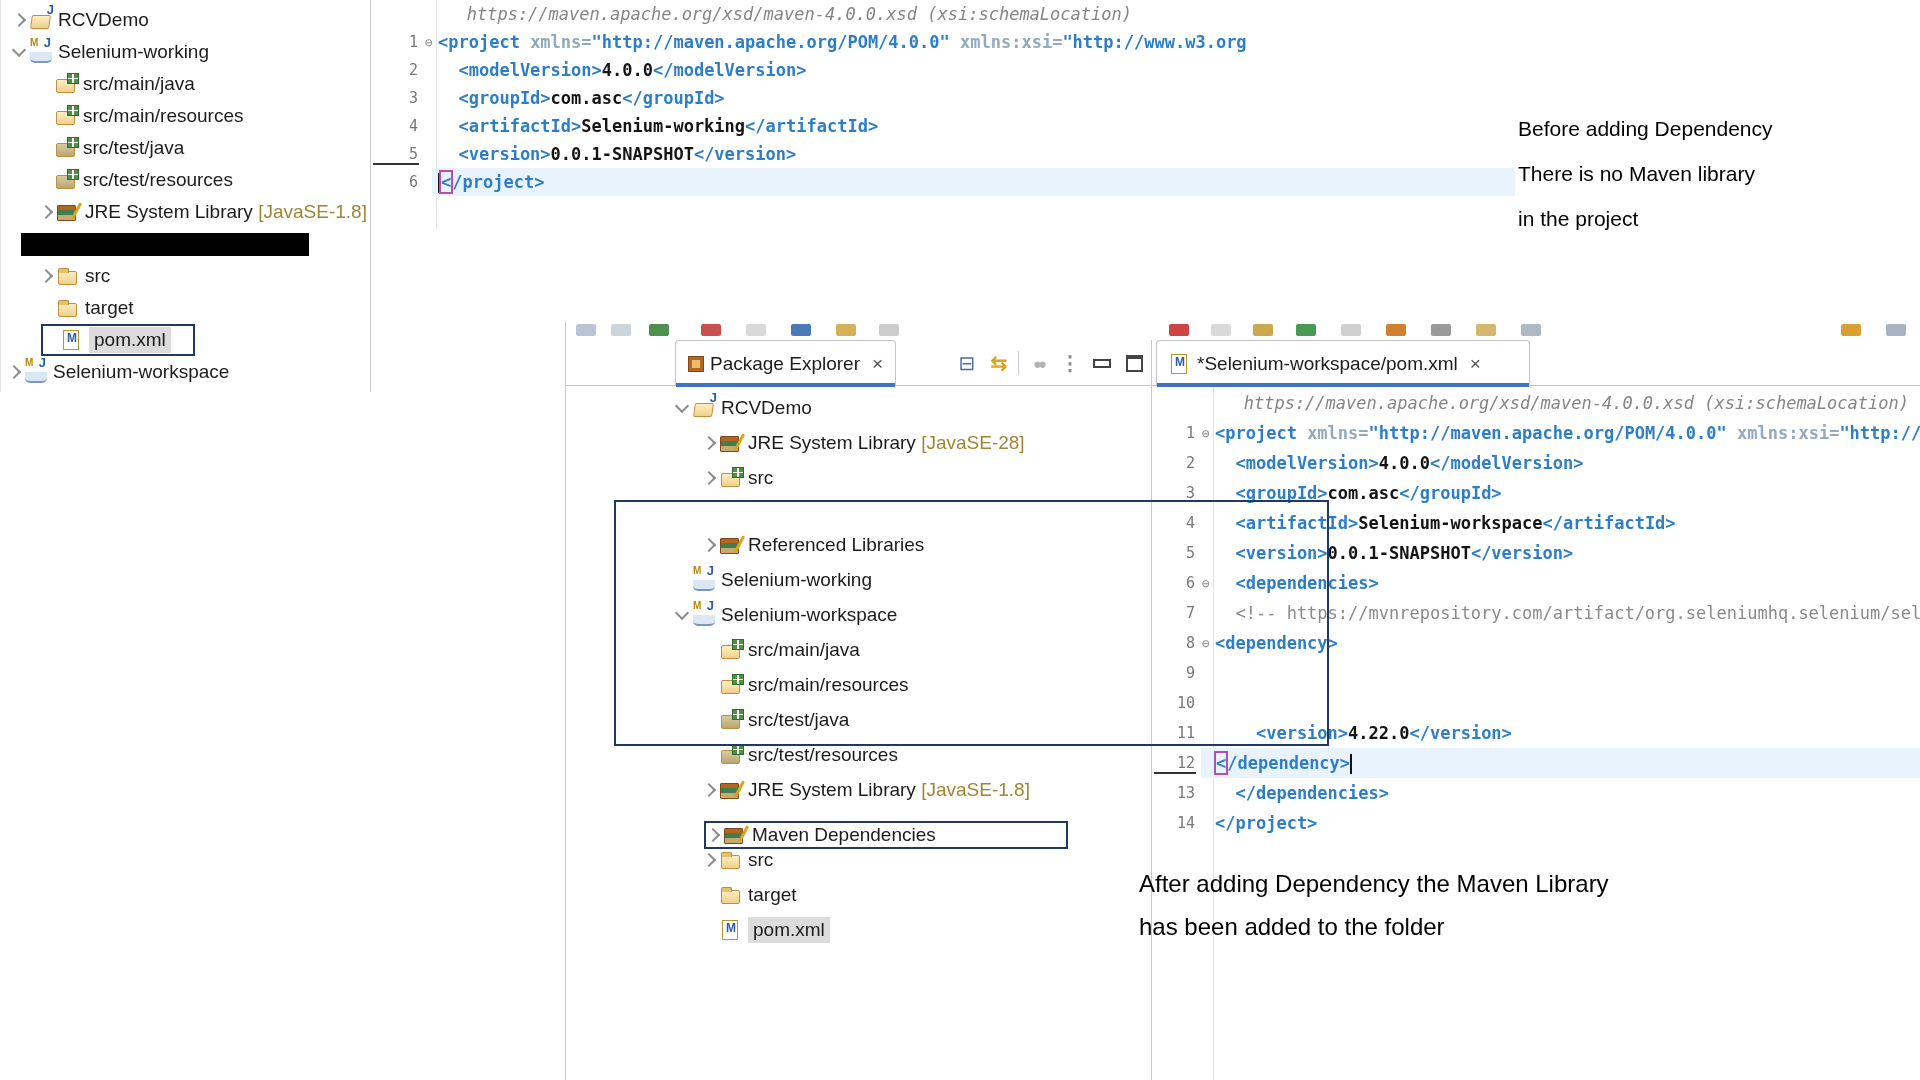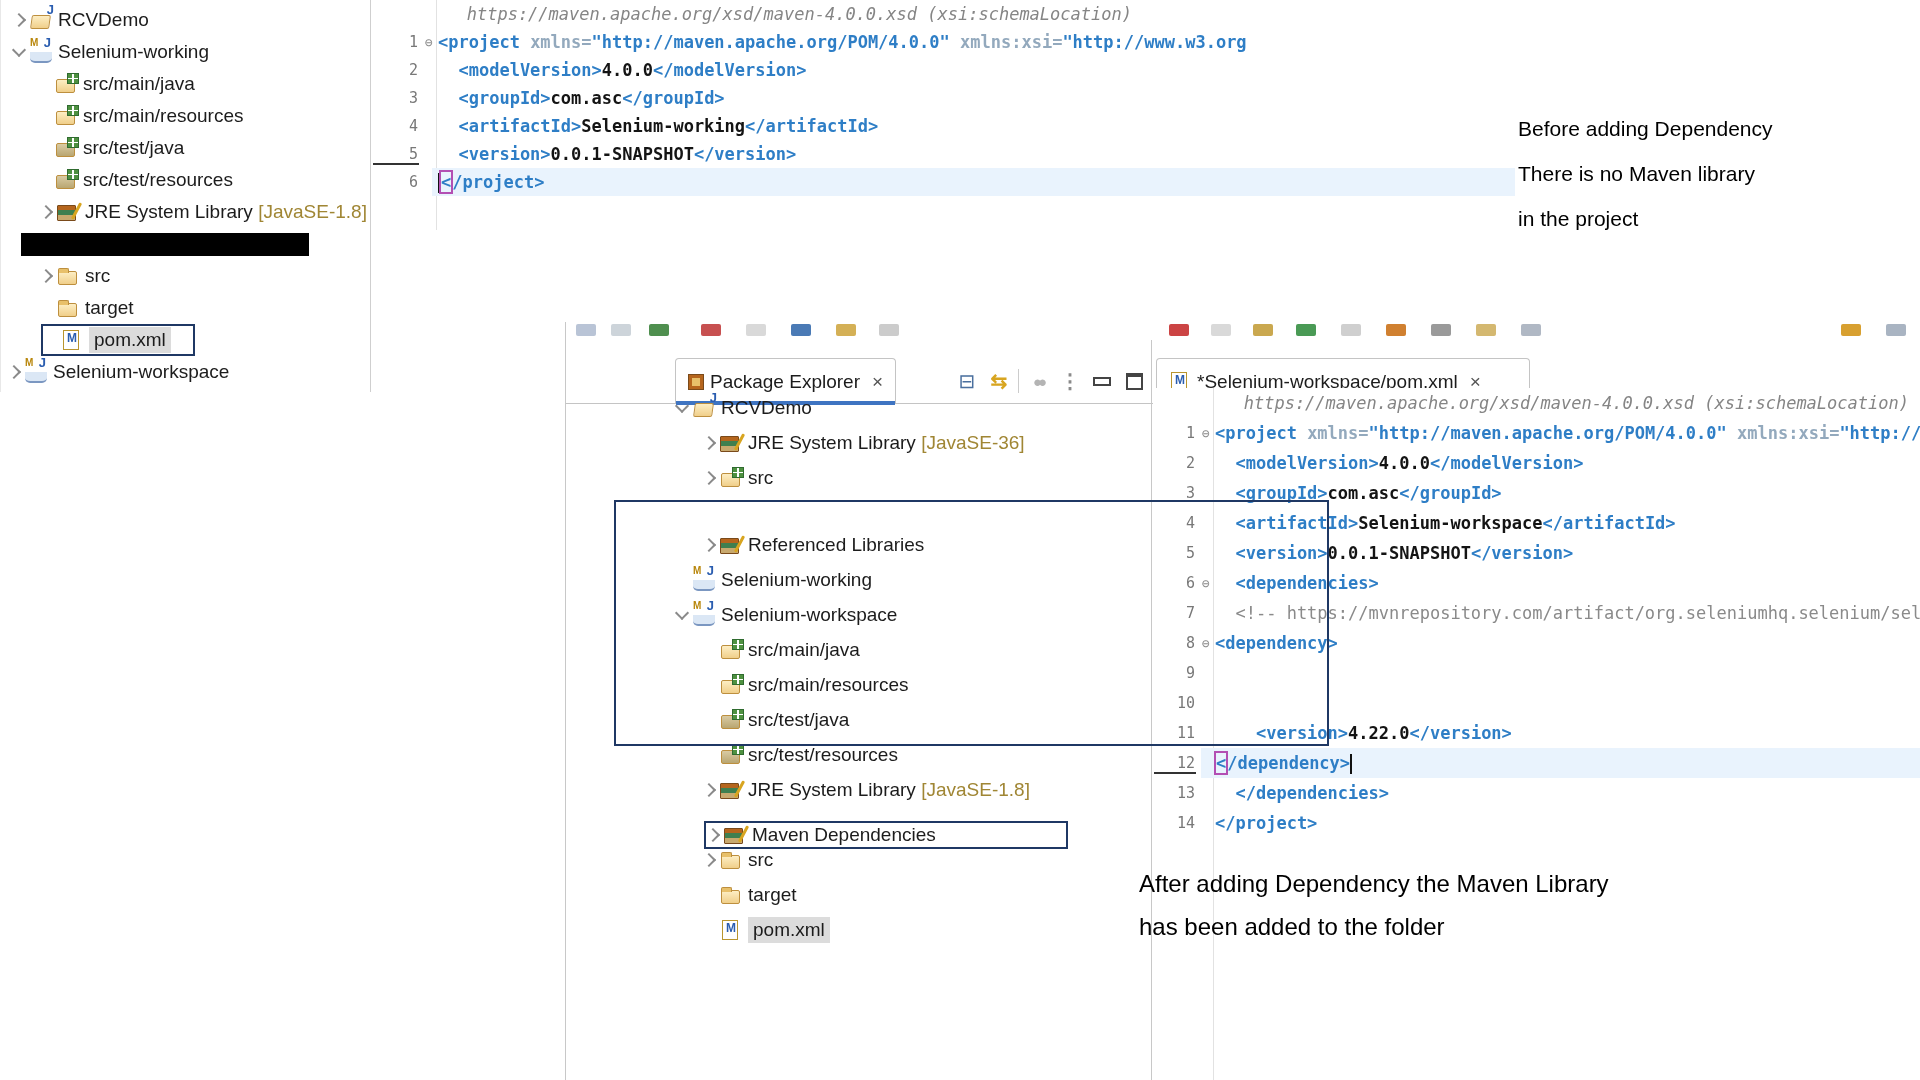--- a/index.html
+++ b/index.html
@@ -91,21 +91,21 @@
   
   .ann{position:absolute;color:#000;font-size:21px;line-height:45px;font-family:"Liberation Sans",sans-serif;}
   #annBefore{left:1518px;top:106px;}
   #annAfter{font-size:24px;line-height:43px;}
 
   
   #panelB{position:absolute;left:565px;top:322px;width:1355px;height:758px;background:#fff;
     border-left:1px solid #c8c8c8;}
   #stripB{position:absolute;left:0;top:0;width:100%;height:16px;overflow:hidden;}
   .frag{position:absolute;top:2px;height:12px;width:20px;border-radius:2px;}
-  #tabrowB{position:absolute;left:0;top:36px;width:100%;height:46px;border-bottom:1px solid #c4c4c4;box-sizing:border-box;}
+  #tabrowB{position:absolute;left:0;top:18px;width:100%;height:46px;border-bottom:1px solid #c4c4c4;box-sizing:border-box;}
   .tab{position:absolute;top:0;height:46px;display:flex;align-items:center;background:#fff;
     border:1px solid #c4c4c4;border-bottom:none;border-radius:4px 4px 0 0;box-sizing:border-box;
     font-size:19px;padding:0 12px;white-space:nowrap;}
   .tab .underline{position:absolute;left:0;right:0;bottom:-1px;height:4px;background:#3e74c2;}
   .tab .close{margin-left:12px;color:#555;font-size:19px;}
   #tabExplorer{left:109px;}
   #tabEditorB{left:590px;width:374px;}
   .vtoolbar{position:absolute;top:6px;display:flex;align-items:center;height:34px;}
   .tb{display:inline-flex;align-items:center;justify-content:center;width:32px;height:32px;}
   .tb-collapse{color:#4a6f9e;font-size:20px;}
@@ -310,21 +310,21 @@
           <span class="chv d"></span>
           <span class="ic ic-folderj"></span>
           <span class="lbl">RCVDemo</span>
         </span>
       </div>
       <div class="trow" style="padding-left: 138px;">
         <span class="grp">
           <span class="chv r"></span>
           <span class="ic ic-lib"></span>
           <span class="lbl">JRE System Library</span>
-          <span class="decor"> [JavaSE-36]</span>
+          <span class="decor"> [JavaSE-28]</span>
         </span>
       </div>
       <div class="trow" style="padding-left: 138px;">
         <span class="grp">
           <span class="chv r"></span>
           <span class="ic ic-srcpkg"></span>
           <span class="lbl">src</span>
         </span>
       </div>
       <div class="trow" style="padding-left: 138px; margin-top: 32px;">

